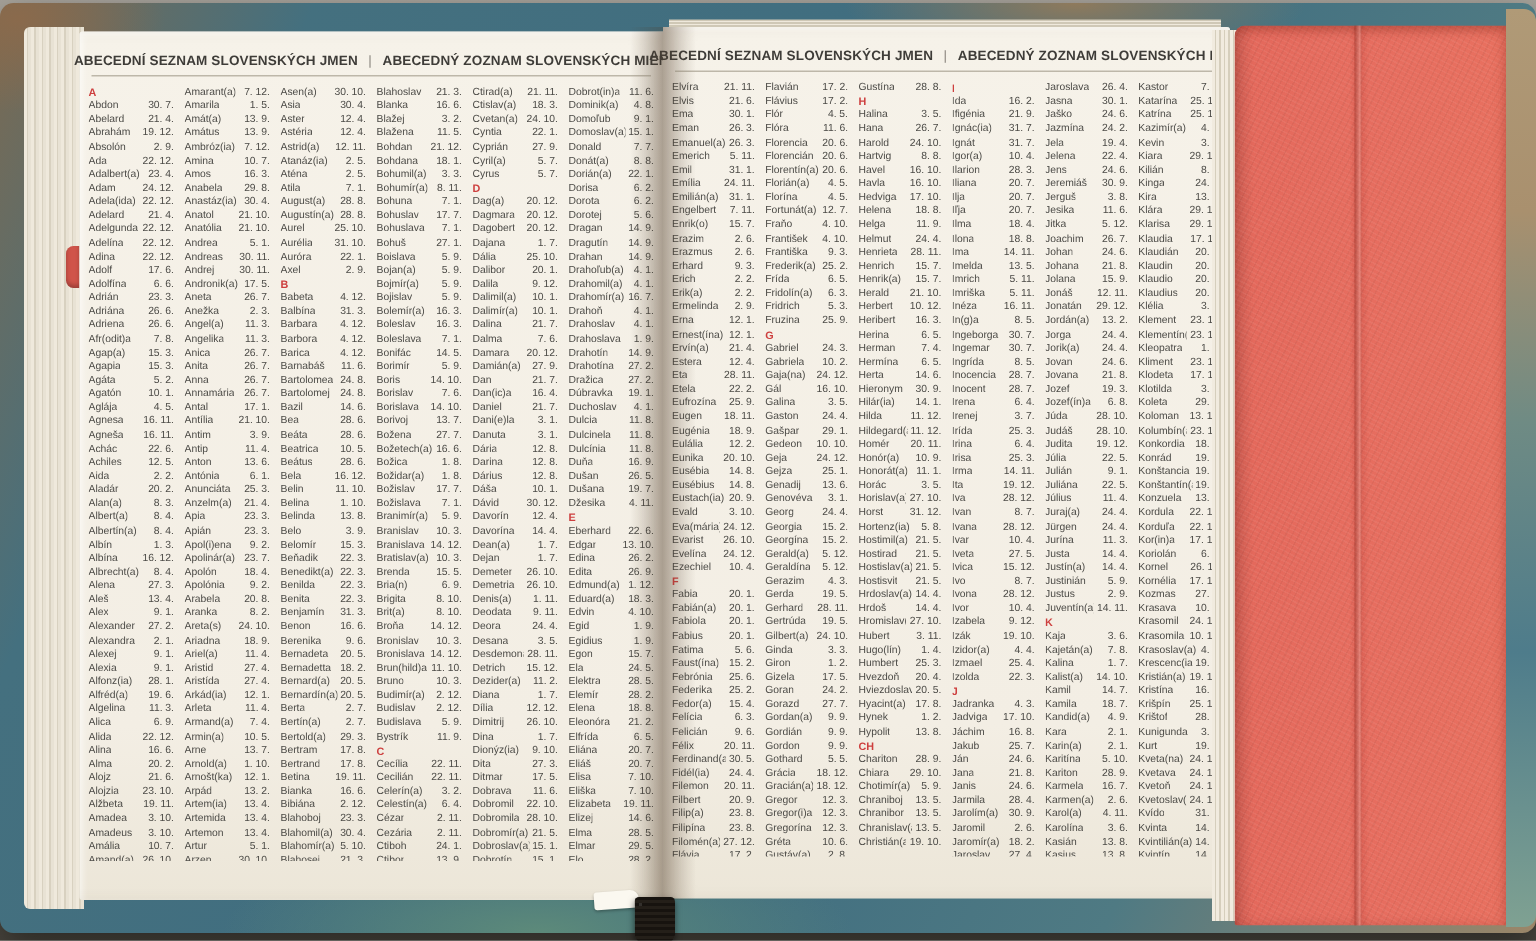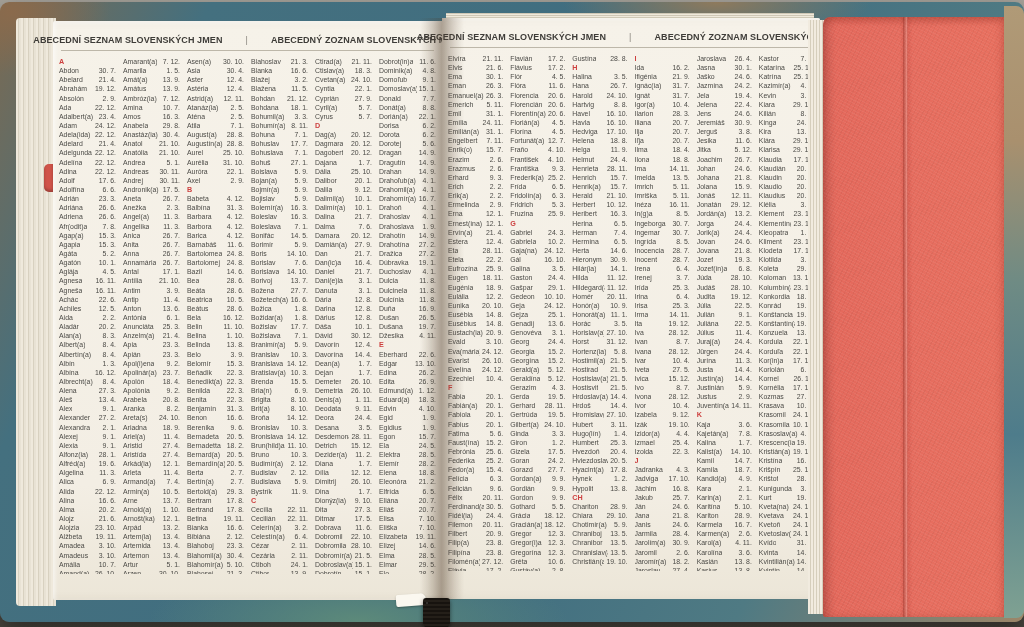--- a/index.html
+++ b/index.html
@@ -27,21 +27,21 @@
   .page{position:absolute;background:linear-gradient(180deg,#f6f2e9 0%,#f3eee4 80%,#ece6d8 100%);
     box-sizing:border-box;}
   .page.left{left:53px;top:19px;width:389px;height:579px;border-radius:2px 0 0 2px;
     box-shadow:inset -14px 0 18px -12px rgba(90,70,50,.45), inset 2px 2px 4px rgba(255,255,255,.6);}
   .page.right{left:442px;top:16px;width:378px;height:581px;border-radius:0 2px 2px 0;
     box-shadow:inset 14px 0 18px -12px rgba(90,70,50,.4), inset -2px 2px 3px rgba(255,255,255,.5);}
   .spine-shadow{position:absolute;left:420px;top:16px;width:44px;height:582px;
     background:linear-gradient(90deg,rgba(80,60,40,0) 0%,rgba(80,60,40,.28) 50%,rgba(80,60,40,0) 100%);
     pointer-events:none;}
   .page-inner{position:absolute;inset:0;padding:14px 6px 0 6px;box-sizing:border-box;}
-  .page-header{display:flex;justify-content:center;align-items:baseline;gap:23px;
+  .page-header{display:flex;justify-content:center;align-items:baseline;gap:7px;
     font-weight:bold;font-size:9px;letter-spacing:.1px;color:#3e3c38;white-space:nowrap;}
   .page-header .sep{color:#8a867e;font-weight:normal;}
   .header-rule{height:1px;background:#bdb7a9;margin:5px 2px 6px 2px;}
   .cols{display:flex;gap:7px;}
   .col{flex:1 1 0;height:517px;overflow:hidden;min-width:0;}
   .row{display:flex;justify-content:space-between;height:9.15px;line-height:9.2px;
     font-size:6.9px;color:#4b4a46;}
   .row .nm{white-space:nowrap;overflow:hidden;}
   .row .dt{white-space:nowrap;margin-left:2px;}
   .row.letter{color:#cd3f3e;font-weight:bold;font-size:7.2px;}

